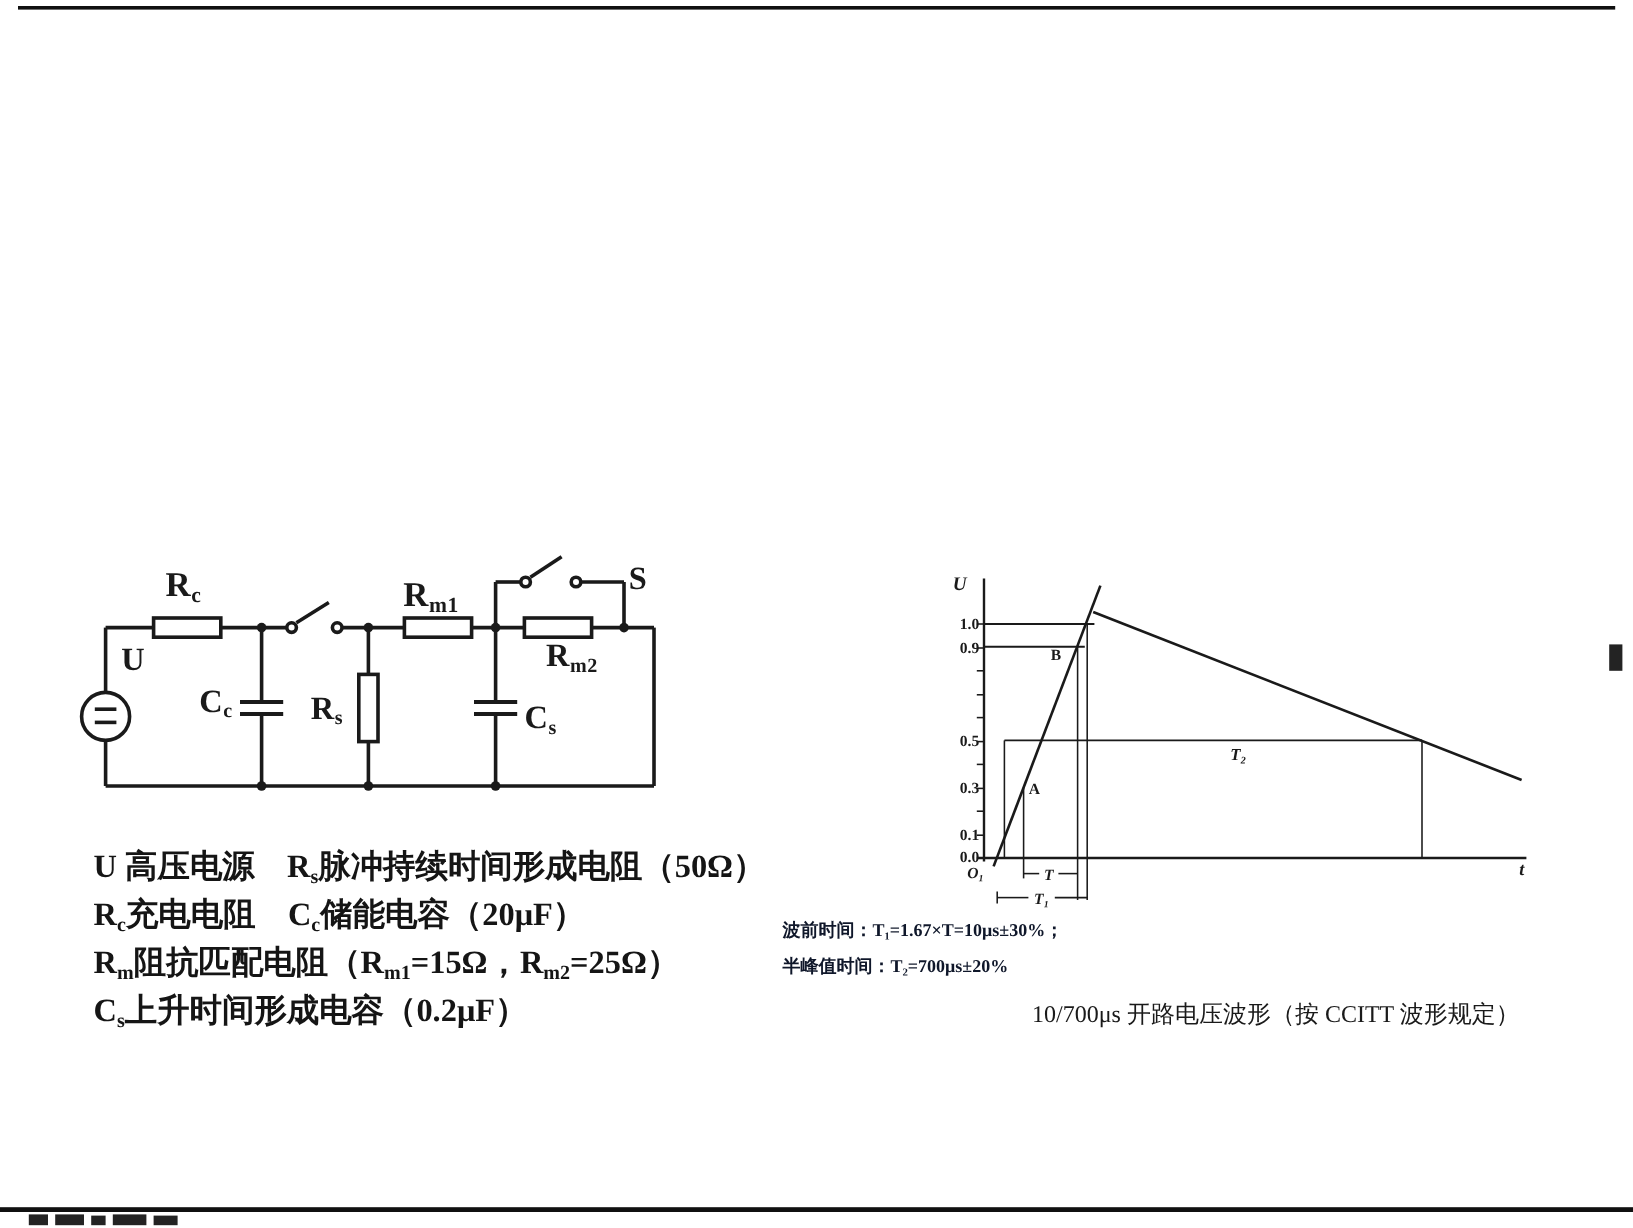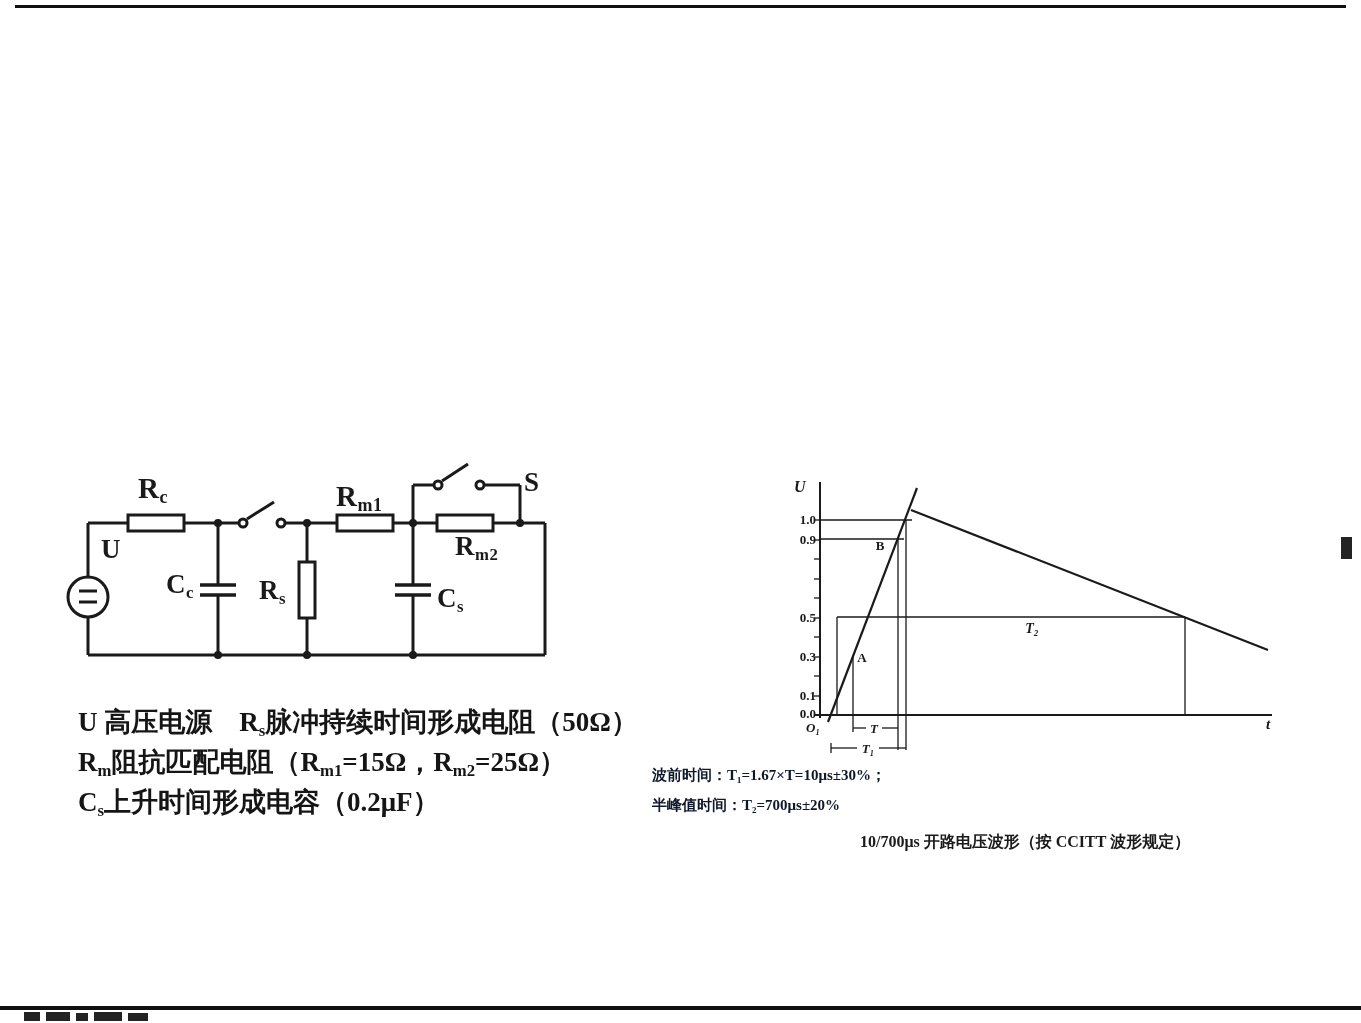--- a/index.html
+++ b/index.html
@@ -33,21 +33,21 @@
   .legend-line { height:40px; white-space:nowrap; }
 
   
   .anno {
     position:absolute;
     font-weight:700; font-size:15px; color:#0f172a;
     white-space:nowrap;
   }
   .caption {
     position:absolute;
-    font-weight:700; font-size:16px; color:#1a1a1a;
+    font-weight:400; font-size:20px; color:#1a1a1a;
     white-space:nowrap;
   }
 
   svg text {
     font-family:"Liberation Serif","DejaVu Serif",serif;
     fill:#1a1a1a;
   }
   .t-it { font-style:italic; }
   .t-b  { font-weight:bold; }
 
@@ -126,20 +126,21 @@
   <div class="clabel sm" style="left:101px;top:534px"><span>U</span></div>
   <div class="clabel sm" style="left:166px;top:569px"><span>C</span><sub>c</sub></div>
   <div class="clabel sm" style="left:259px;top:575px"><span>R</span><sub>s</sub></div>
   <div class="clabel" style="left:336px;top:480px"><span>R</span><sub>m1</sub></div>
   <div class="clabel sm" style="left:455px;top:531px"><span>R</span><sub>m2</sub></div>
   <div class="clabel sm" style="left:437px;top:583px"><span>C</span><sub>s</sub></div>
   <div class="clabel sm" style="left:524px;top:467px"><span>S</span></div>
 
   <div class="legend">
     <div class="legend-line"><span>U 高压电源　R</span><sub>s</sub><span>脉冲持续时间形成电阻（50Ω）</span></div>
+    <div class="legend-line"><span>R</span><sub>c</sub><span>充电电阻　C</span><sub>c</sub><span>储能电容（20μF）</span></div>
     <div class="legend-line"><span>R</span><sub>m</sub><span>阻抗匹配电阻（R</span><sub>m1</sub><span>=15Ω，R</span><sub>m2</sub><span>=25Ω）</span></div>
     <div class="legend-line"><span>C</span><sub>s</sub><span>上升时间形成电容（0.2μF）</span></div>
   </div>
 
   <svg style="position:absolute;left:780px;top:460px" width="510" height="320" viewBox="0 0 510 320">
     <g stroke="#1a1a1a" fill="none">
       <line x1="40" y1="22" x2="40" y2="258" stroke-width="2"></line>
       <line x1="34" y1="255" x2="492" y2="255" stroke-width="2"></line>
 
       <g stroke-width="1.3">

